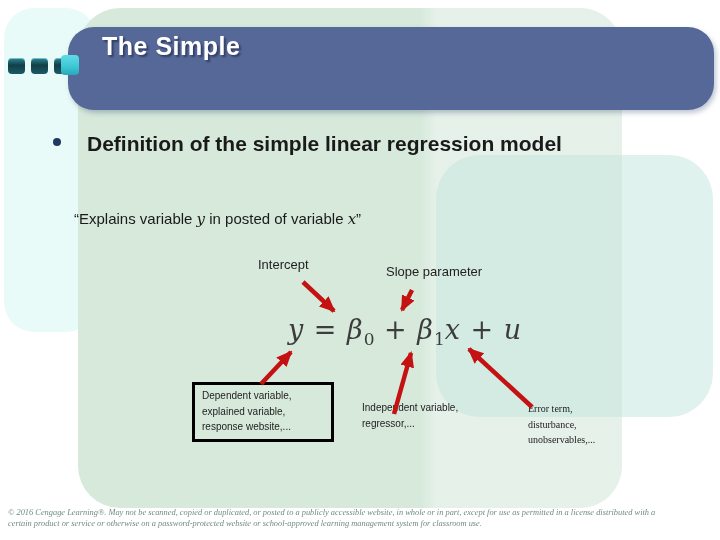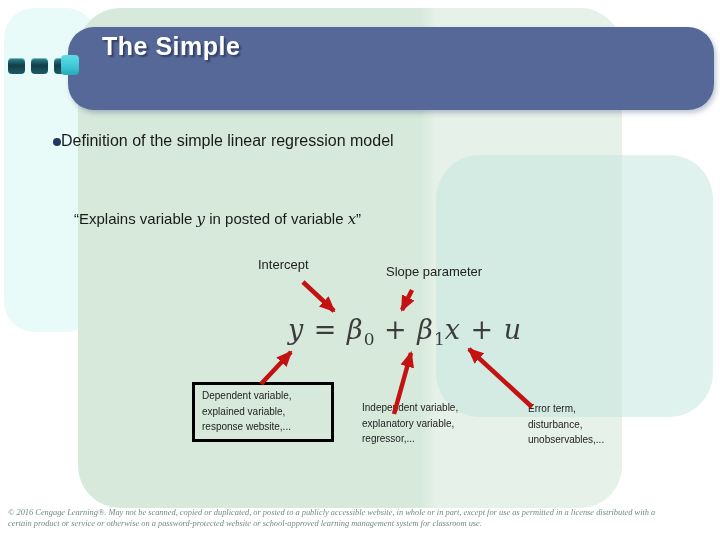--- a/index.html
+++ b/index.html
@@ -37,42 +37,42 @@
   }
   
   .sq{position:absolute;border-radius:4px;}
   .sq-dark{width:17px;height:16px;top:58px;
     background:linear-gradient(180deg,#2f8795 0%,#123f48 45%,#1b5a66 100%);
     box-shadow:inset 0 1px 0 rgba(160,230,235,0.6);}
   .sq-bright{width:18px;height:20px;top:55px;left:61px;
     background:linear-gradient(180deg,#5fdce8 0%,var(--teal-bright) 55%,#27a9b9 100%);}
   
   .bullet-dot{left:53px;top:138px;width:8px;height:8px;border-radius:50%;background:#1f3864;}
-  .bullet-text{left:61px;top:132px;font-size:16px;font-weight:normal;color:var(--body-text);}
+  .bullet-text{left:87px;top:132px;font-size:21px;font-weight:bold;color:var(--body-text);}
   
   .quote-line{left:74px;top:210px;font-size:15px;color:var(--body-text);}
   .mathvar{font-family:"DejaVu Serif",serif;font-style:italic;font-size:15px;}
   
   .callout{font-size:13px;color:#222222;}
   .callout-intercept{left:258px;top:257px;}
   .callout-slope{left:386px;top:264px;}
   
   .equation{
     left:288px;top:314px;font-family:"DejaVu Serif",serif;font-style:italic;
     font-size:27px;color:var(--equation-text);letter-spacing:1px;
   }
   .equation sub{font-size:17px;font-style:normal;letter-spacing:0;}
   
   .term{font-size:10px;line-height:15.5px;color:#222222;}
   .term-box{
     left:192px;top:382px;width:124px;border:3px solid #000000;
     padding:3px 5px 4px 7px;background:transparent;
   }
   .term-independent{left:362px;top:400px;}
-  .term-error{left:528px;top:401px;}
+  .term-error{left:528px;top:401px;font-family:Liberation Serif, serif;}
   
   .arrows{left:0;top:0;width:720px;height:540px;pointer-events:none;}
   
   .footer{
     left:8px;top:508px;width:700px;
     font-family:"Liberation Serif",serif;font-style:italic;
     font-size:8.4px;line-height:10.5px;color:var(--footer-text);
   }
 </style>
 </head>
@@ -106,21 +106,20 @@
 
   <div class="abs equation"><span>y</span><span> = </span><span>β</span><sub>0</sub><span> + </span><span>β</span><sub>1</sub><span>x</span><span> + </span><span>u</span></div>
 
   <div class="abs term term-box">
     <div>Dependent variable,</div>
     <div>explained variable,</div>
     <div>response website,...</div>
   </div>
   <div class="abs term term-independent">
     <div>Independent variable,</div>
-    <div>explanatory variable,</div>
     <div>regressor,...</div>
   </div>
   <div class="abs term term-error">
     <div>Error term,</div>
     <div>disturbance,</div>
     <div>unobservables,...</div>
   </div>
 
   <svg class="abs arrows" viewBox="0 0 720 540">
     <defs>

